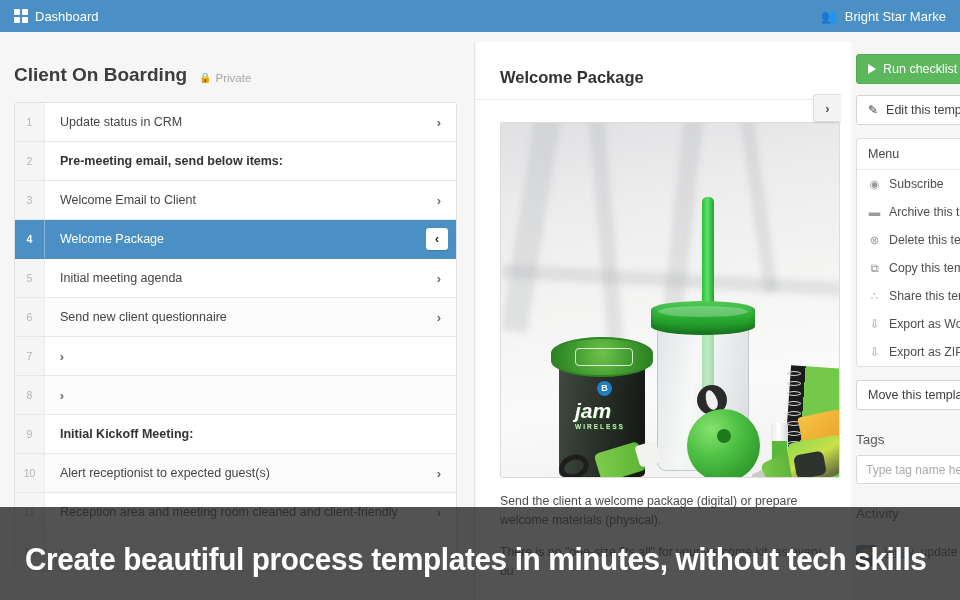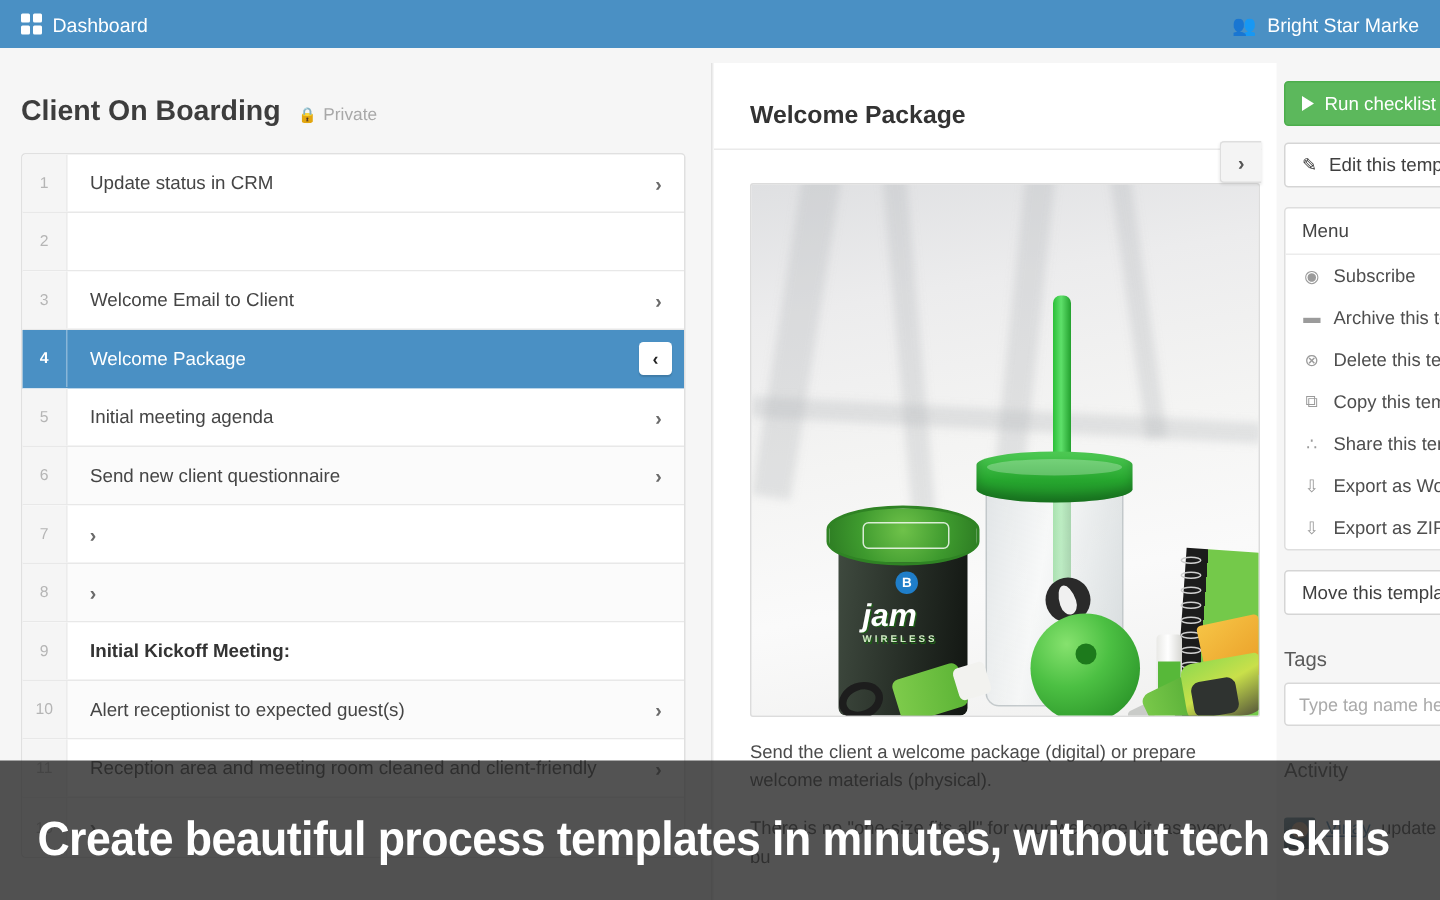--- a/index.html
+++ b/index.html
@@ -477,20 +477,21 @@
       <div class="task-list" id="task-list">
           <div class="task-row">
             <div class="task-num">1</div>
             <div class="task-label">Update status in CRM</div>
             <div class="task-chev">
               <span>›</span>
             </div>
           </div>
           <div class="task-row">
             <div class="task-num">2</div>
+            <div class="task-label hdr">Pre-meeting email, send below items:</div>
             <div class="task-chev">
               <span></span>
             </div>
           </div>
           <div class="task-row">
             <div class="task-num">3</div>
             <div class="task-label">Welcome Email to Client</div>
             <div class="task-chev">
               <span>›</span>
             </div>

